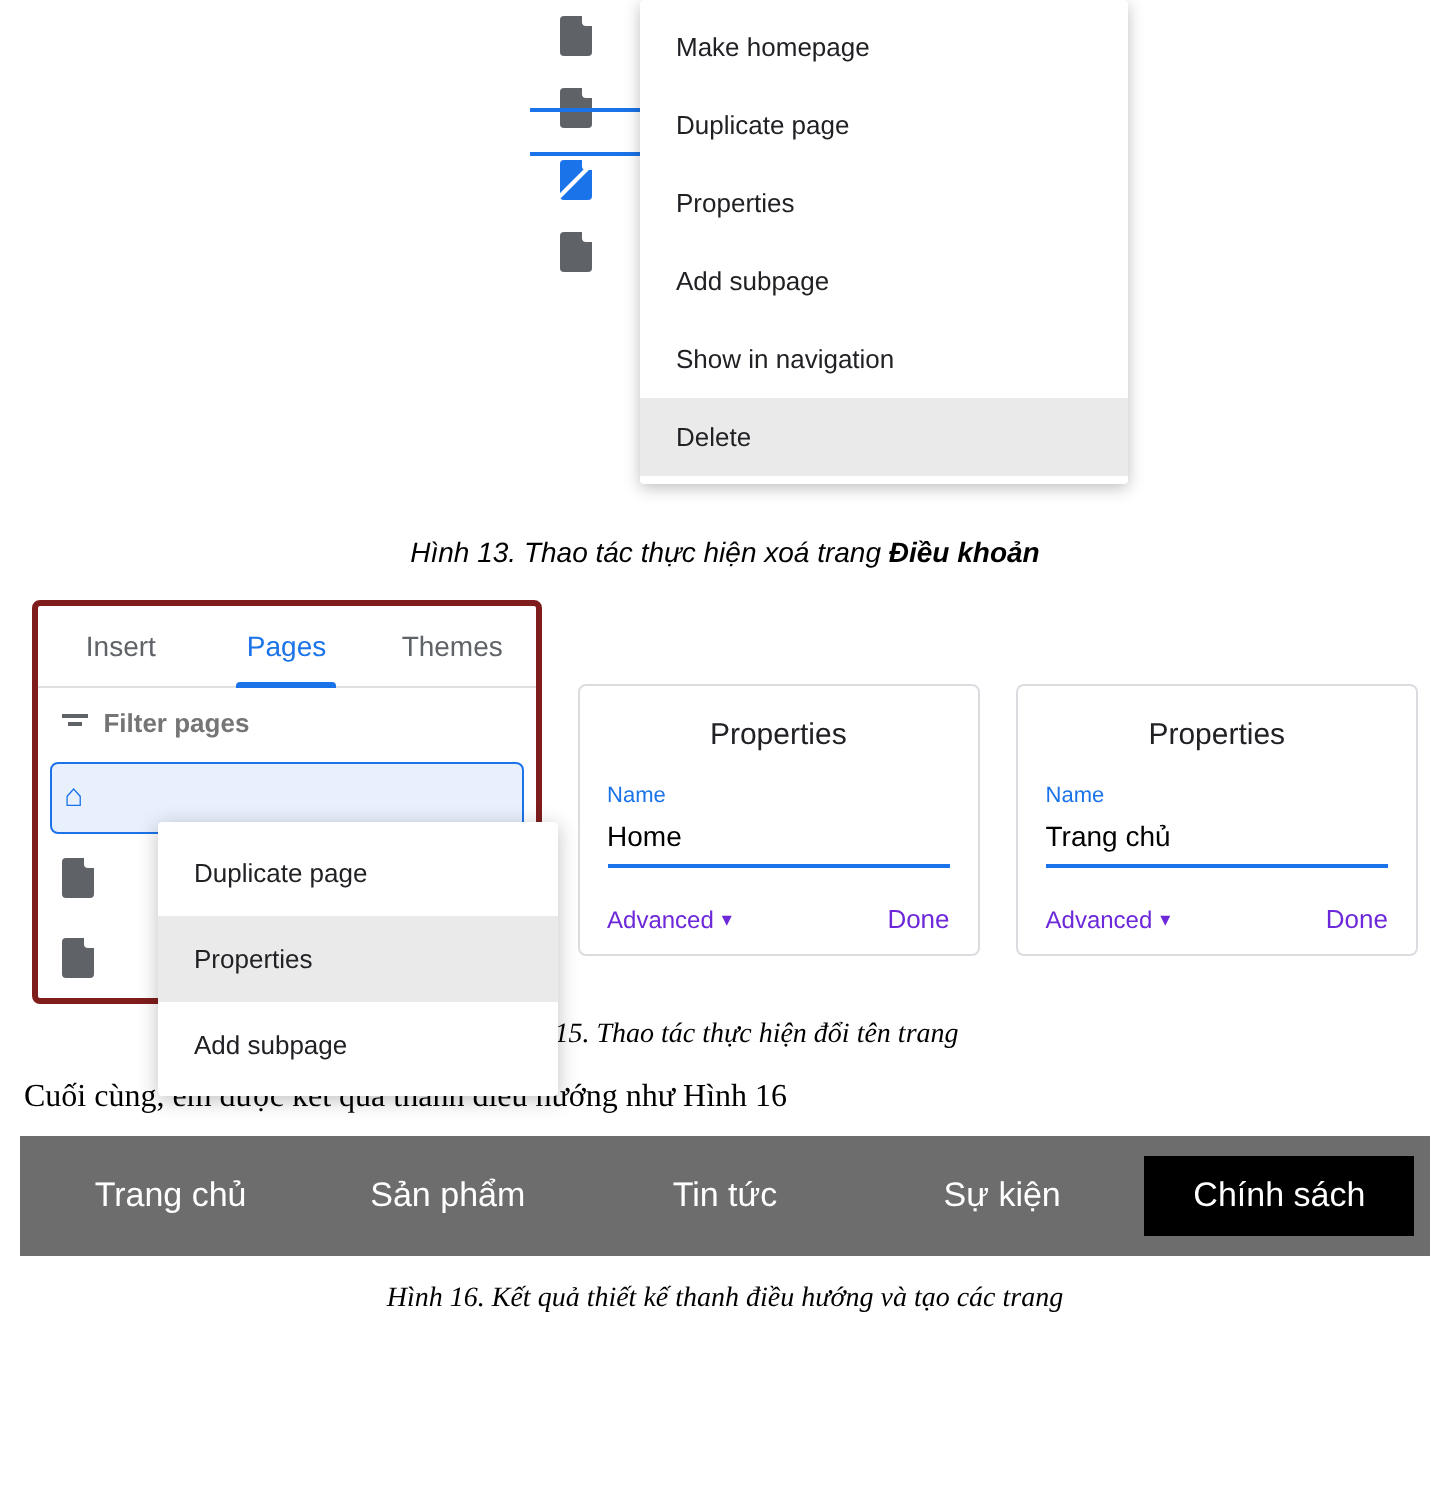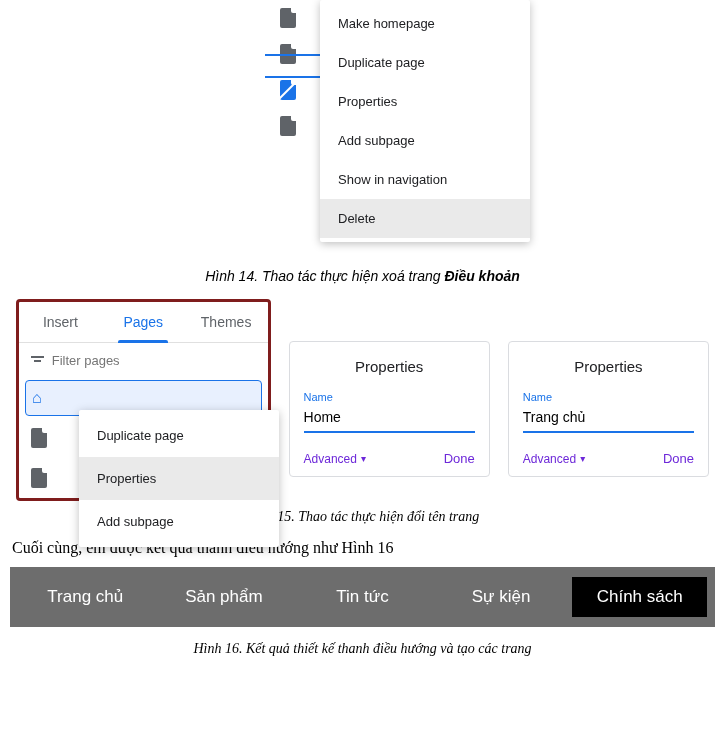--- a/index.html
+++ b/index.html
@@ -8,21 +8,21 @@
   
   .fig14 { position: relative; height: 260px; }
   .fig14-bg { position: absolute; left: 270px; top: 0; }
   .fig14-item { display: flex; align-items: center; height: 36px; }
   .page-icon { width: 16px; height: 20px; background: #5f6368; border-radius: 2px 2px 2px 2px; position: relative; display:inline-block; }
   .page-icon::after { content:''; position:absolute; right:-1px; top:-1px; width:6px; height:6px; background:#fff; border-bottom-left-radius:2px; }
   .page-icon.highlight { background: #1a73e8; }
   .page-icon.highlight .slash { position:absolute; width:2px; height:24px; background:#fff; transform:rotate(45deg); left:7px; top:-2px; }
   .blue-line { position:absolute; left:255px; top:54px; width:65px; height:24px; border-top:2px solid #1a73e8; border-bottom:2px solid #1a73e8; pointer-events:none;}
   
-  .context-menu { position: absolute; left: 310px; top: 0; width: 210px; background:#fff; box-shadow: 0 2px 8px rgba(0,0,0,0.25); border-radius:2px; padding:4px 0; }
+  .context-menu { position: absolute; left: 310px; top: 0; width: 244px; background:#fff; box-shadow: 0 2px 8px rgba(0,0,0,0.25); border-radius:2px; padding:4px 0; }
   .context-menu-item { padding: 12px 18px; font-size:13px; color:#202124; cursor:pointer; }
   .context-menu-item.highlighted { background:#eaeaea; }
   
   .caption { text-align:center; font-style:italic; font-size:14px; margin:8px 0 14px; font-family: "Times New Roman", serif; }
   .caption strong { font-weight:bold; font-style:italic; }
   
   
   .fig15 { display:flex; gap:18px; align-items:flex-start; padding:0 6px; }
   .panel-left { width:260px; background:#fff; border:3px solid #7f1d1d; border-radius:4px; position:relative; }
   .tabs { display:flex; border-bottom:1px solid #e0e0e0; }
@@ -80,32 +80,32 @@
   <div class="blue-line"></div>
   <div class="context-menu">
     <div class="context-menu-item">Make homepage</div>
     <div class="context-menu-item">Duplicate page</div>
     <div class="context-menu-item">Properties</div>
     <div class="context-menu-item">Add subpage</div>
     <div class="context-menu-item">Show in navigation</div>
     <div class="context-menu-item highlighted">Delete</div>
   </div>
 </div>
-<div class="caption"><span>Hình 14. Thao tác thực hiện xoá trang </span><strong>Điều khoản</strong></div>
+<div class="caption"><span>Hình 13. Thao tác thực hiện xoá trang </span><strong>Điều khoản</strong></div>
 
 <div class="fig15">
   <div class="panel-left">
     <div class="tabs">
       <div class="tab">Insert</div>
       <div class="tab active">Pages</div>
       <div class="tab">Themes</div>
     </div>
     <div class="filter-row">
       <span class="filter-icon"></span>
-      <input type="text" style="border: none; outline: none; font-size: 13px; color: rgb(128, 134, 139); background: transparent; width: 100%;" placeholder="Filter pages">
+      <input type="text" style="border: none; outline: none; font-size: 13px; color: rgb(128, 134, 139); background: transparent; width: 100%; font-weight: bold;" placeholder="Filter pages">
     </div>
     <div class="page-row selected">
       <span class="home-icon">⌂</span>
     </div>
     <div class="page-row">
         <span class="page-icon"></span>
       </div>
     <div class="page-row">
         <span class="page-icon"></span>
       </div>

